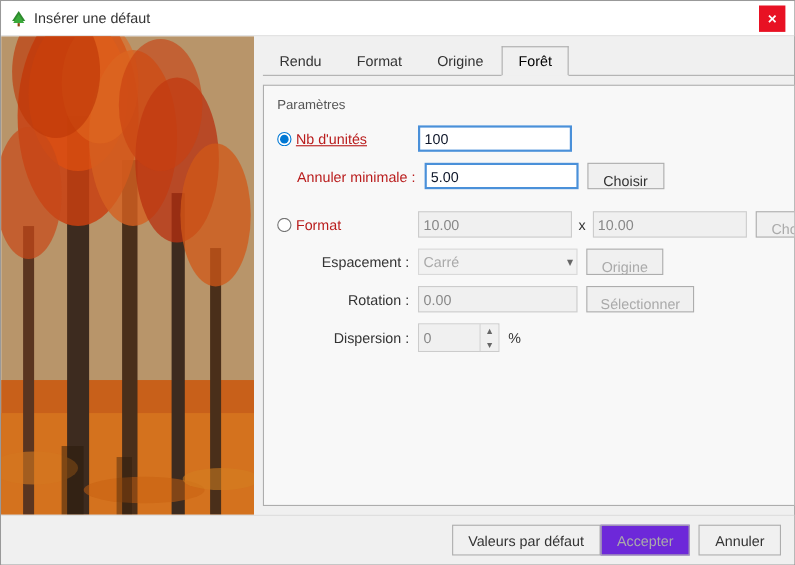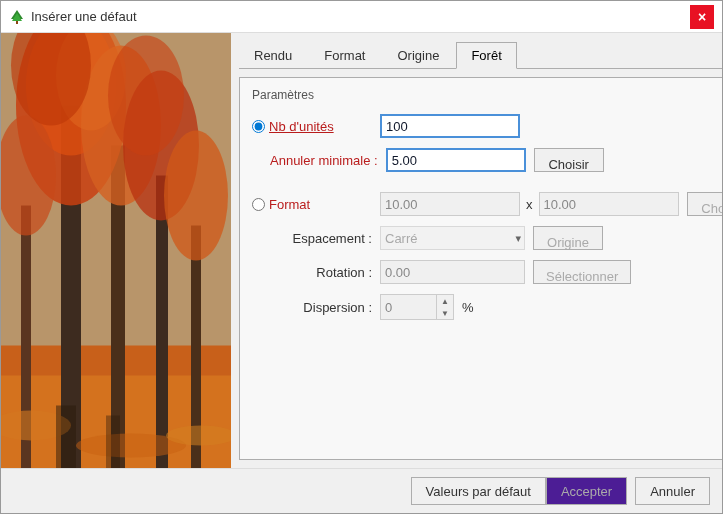--- a/index.html
+++ b/index.html
@@ -271,21 +271,21 @@
       padding: 4px 14px;
       background: #f0f0f0;
       border: 1px solid #adadad;
       cursor: pointer;
       font-size: 13px;
       color: #333;
     }
     .btn-accept {
       height: 28px;
       padding: 4px 14px;
-      background: #4c1d95;
+      background: #6d28d9;
       border: 1px solid #adadad;
       cursor: pointer;
       font-size: 13px;
       color: #aaa;
     }
     .btn-cancel {
       height: 28px;
       padding: 4px 14px;
       background: #f0f0f0;
       border: 1px solid #adadad;

